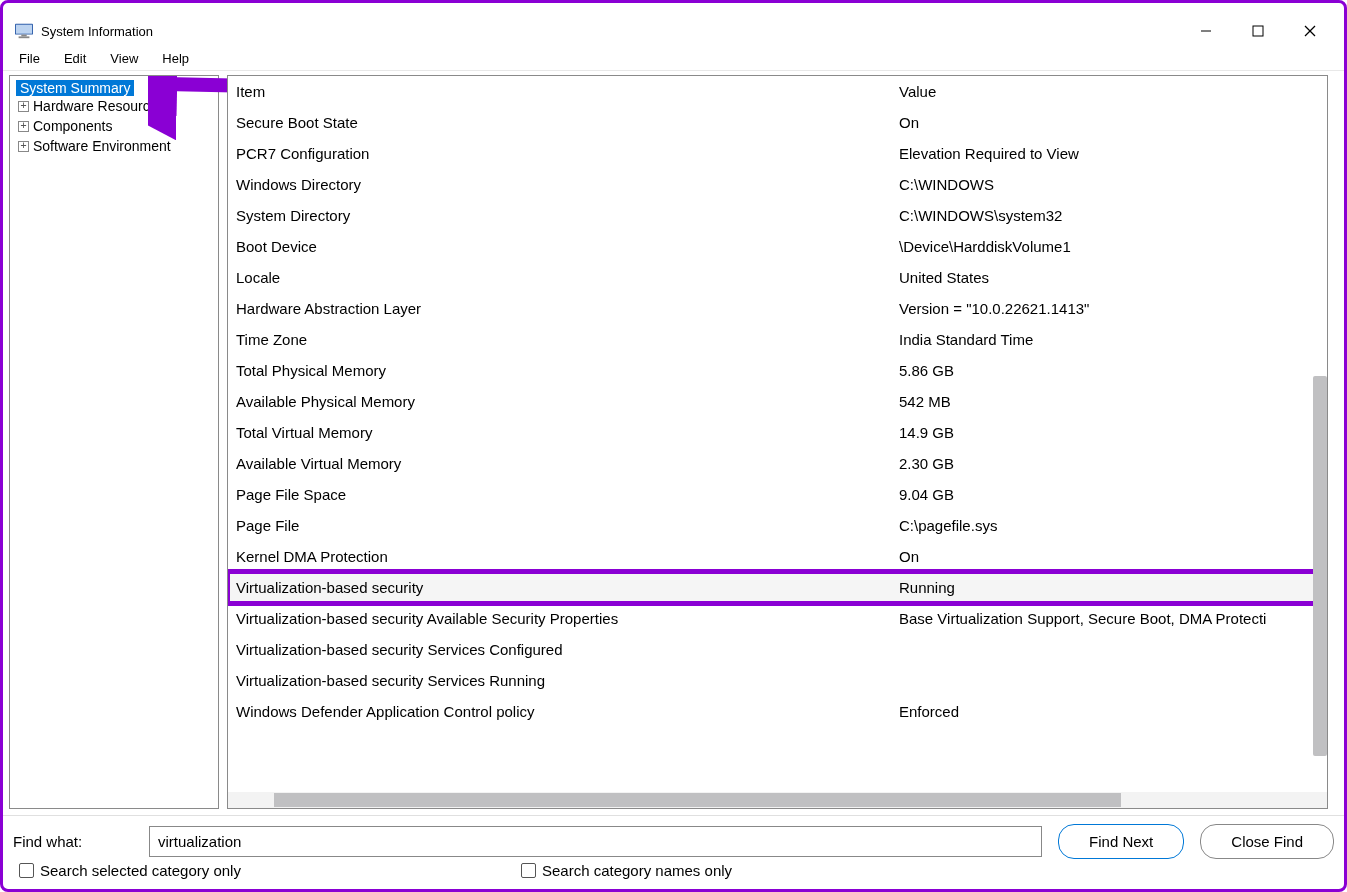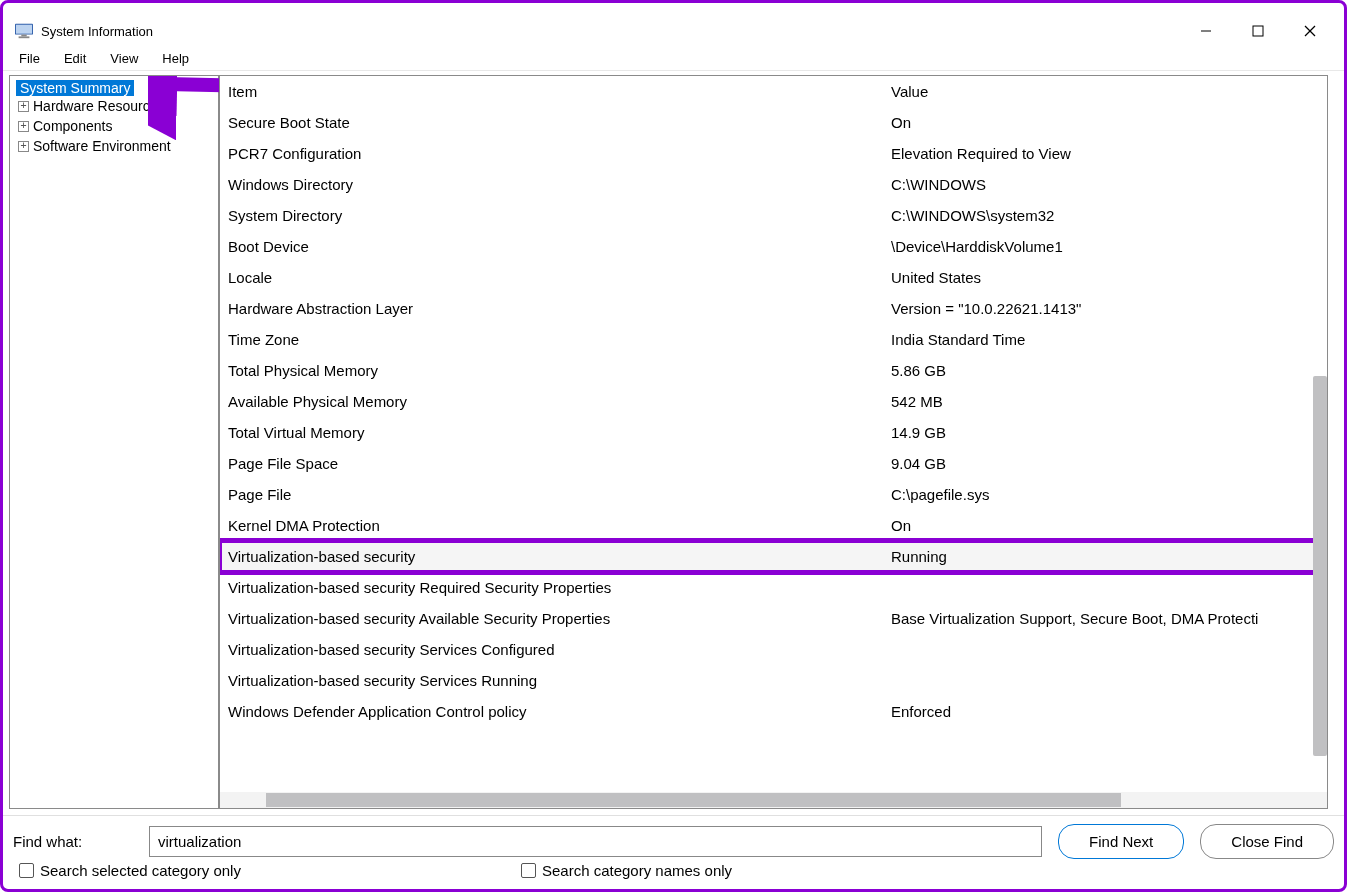--- a/index.html
+++ b/index.html
@@ -42,21 +42,21 @@
       padding: 0 4px;
       border-bottom: 1px solid #e8e8e8;
       font-size: 13px;
     }
     .menu-item { padding: 2px 12px; }
     .main {
       display: flex;
       flex: 1;
       min-height: 0;
       padding: 4px 16px 6px 6px;
-      gap:0;
+      gap:8px;
       position: relative;
     }
     .tree {
       width: 210px;
       background: #fff;
       border: 1px solid #8a8a8a;
       padding: 4px 2px;
       font-size: 14px;
     }
     .tree-root {
@@ -272,38 +272,38 @@
         </div>
         <div class="row">
           <div class="col-item">Available Physical Memory</div>
           <div class="col-value">542 MB</div>
         </div>
         <div class="row">
           <div class="col-item">Total Virtual Memory</div>
           <div class="col-value">14.9 GB</div>
         </div>
         <div class="row">
+          <div class="col-item">Available Virtual Memory</div>
+          <div class="col-value">2.30 GB</div>
+        </div>
+        <div class="row">
           <div class="col-item">Page File Space</div>
           <div class="col-value">9.04 GB</div>
         </div>
         <div class="row">
           <div class="col-item">Page File</div>
           <div class="col-value">C:\pagefile.sys</div>
         </div>
         <div class="row">
           <div class="col-item">Kernel DMA Protection</div>
           <div class="col-value">On</div>
         </div>
         <div class="row highlight-box">
           <div class="col-item">Virtualization-based security</div>
           <div class="col-value">Running</div>
-        </div>
-        <div class="row">
-          <div class="col-item">Virtualization-based security Required Security Properties</div>
-          <div class="col-value"></div>
         </div>
         <div class="row">
           <div class="col-item">Virtualization-based security Available Security Properties</div>
           <div class="col-value">Base Virtualization Support, Secure Boot, DMA Protecti</div>
         </div>
         <div class="row">
           <div class="col-item">Virtualization-based security Services Configured</div>
           <div class="col-value"></div>
         </div>
         <div class="row">

